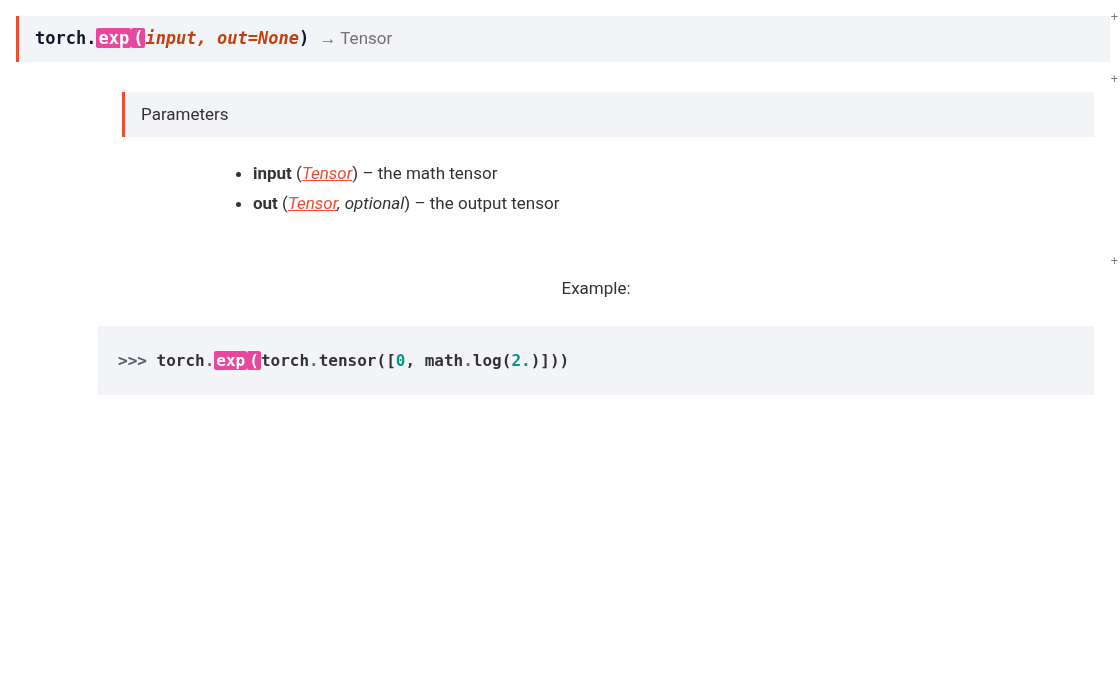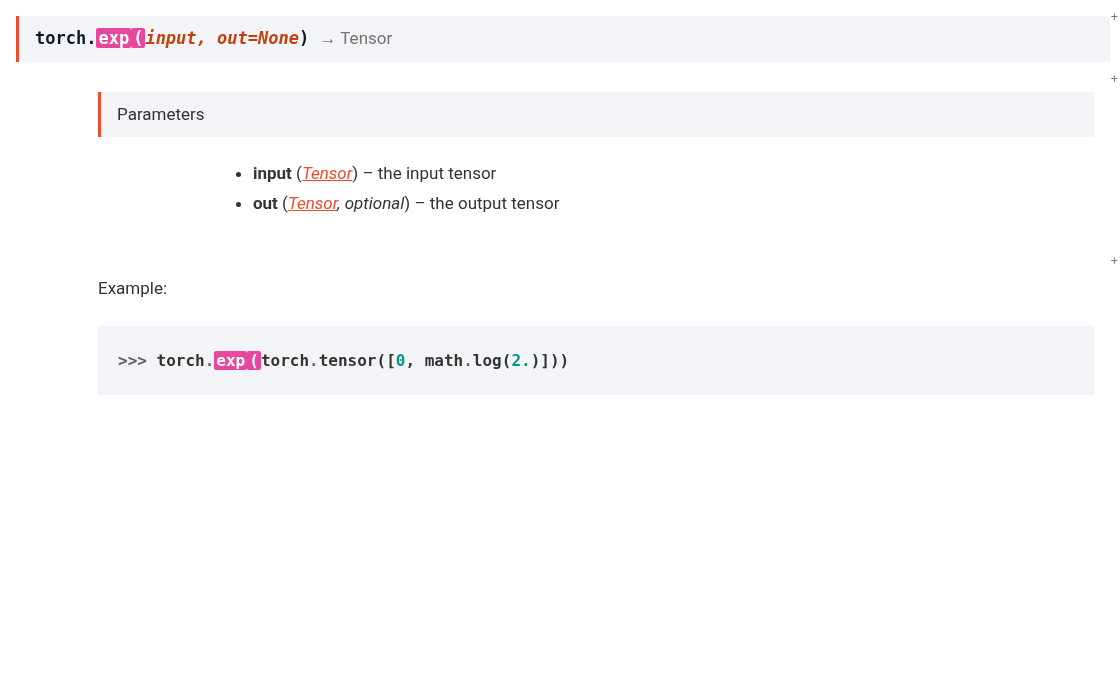--- a/index.html
+++ b/index.html
@@ -44,32 +44,33 @@
   }
   .formula .sub { font-size: 12px; font-style: italic; position: relative; bottom: -4px; }
   .formula .sup { font-size: 12px; font-style: italic; position: relative; top: -8px; }
   .params-head {
     background: #f3f4f7;
     border-left: 3px solid #ee4c2c;
     padding: 10px 16px;
     font-size: 17px;
     color: #333;
     margin-bottom: 24px;
+    margin-left: 24px;
   }
   ul.params {
     list-style: disc;
     padding-left: 155px;
     margin: 0 0 60px 0;
   }
   ul.params li { margin: 4px 0; }
   .pname { font-weight: 700; }
   .ptype { font-style: italic; color: #ee4c2c; }
   .ptype-link { color: #ee4c2c; }
   .popt { font-style: italic; color: #333; }
-  .example-label { margin: 0 0 24px 0; }
+  .example-label { margin: 0 0 24px 0; text-align: center; }
   .codeblock {
     background: #f3f4f7;
     padding: 22px 20px;
     font-family: "SFMono-Regular", Consolas, Menlo, monospace;
     font-size: 16px;
     line-height: 1.6;
     color: #333;
   }
   .cb-prompt { color: #5b6069; font-weight: 700; }
   .cb-torch { color: #333; font-weight: 700; }
@@ -98,21 +99,21 @@
 </div>
 
 <div class="indent">
 
 
   <div class="params-head">Parameters</div>
 
   <ul class="params">
     <li>
       <span class="pname">input</span>
-      <span> (</span><a href="#" class="ptype ptype-link">Tensor</a><span class="popt"></span><span>)</span><span> – the input tensor</span>
+      <span> (</span><a href="#" class="ptype ptype-link">Tensor</a><span class="popt"></span><span>)</span><span> – the math tensor</span>
     </li>
     <li>
       <span class="pname">out</span>
       <span> (</span><a href="#" class="ptype ptype-link">Tensor</a><span class="popt">, optional</span><span>)</span><span> – the output tensor</span>
     </li>
   </ul>
 
   <p class="example-label">Example:</p>
 
   <div class="codeblock">

